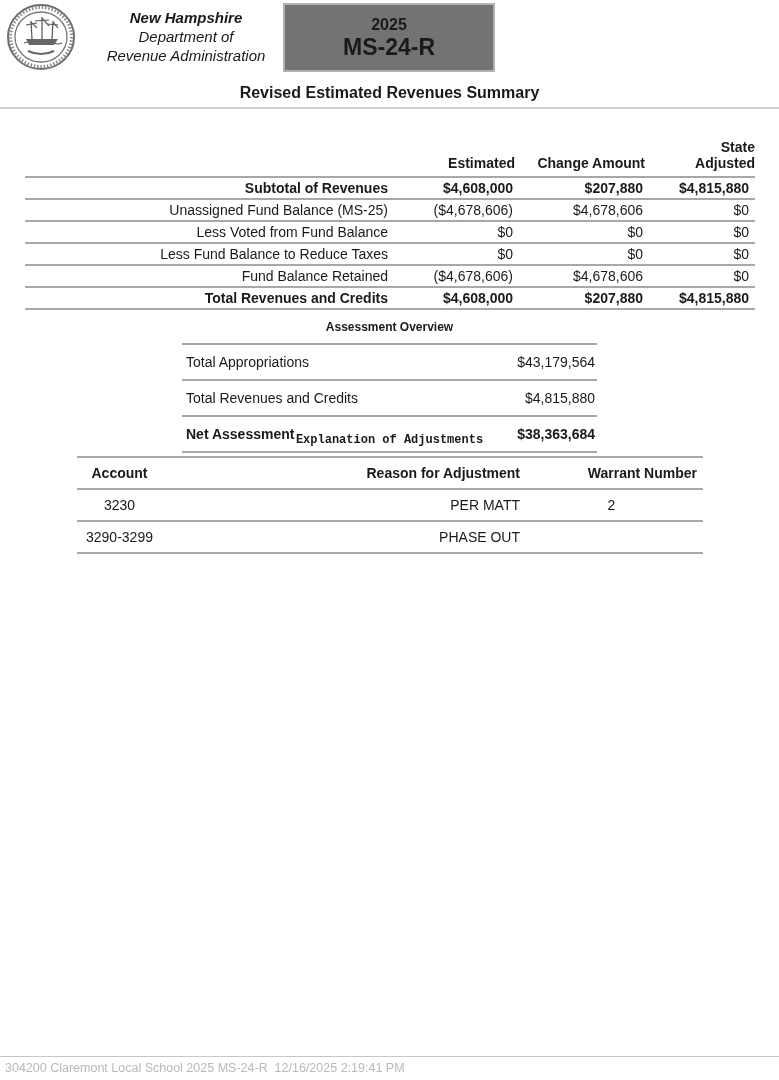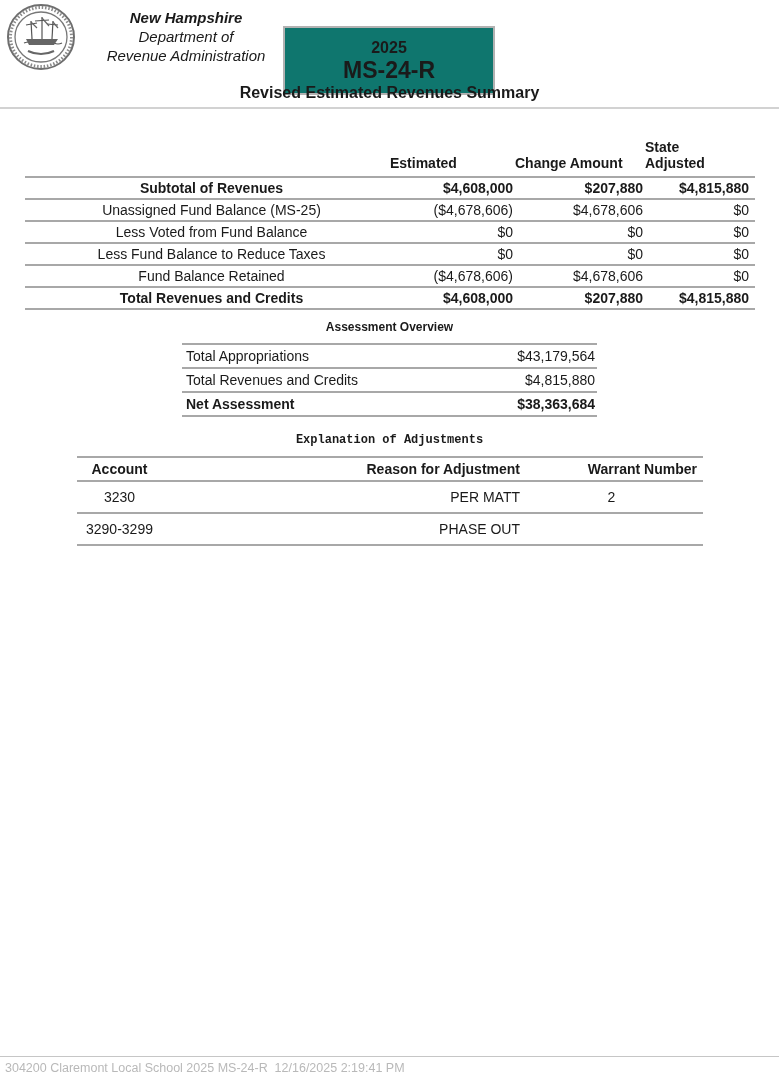--- a/index.html
+++ b/index.html
@@ -15,72 +15,72 @@
 
   
   .seal { position: absolute; left: 4px; top: 3px; width: 74px; height: 68px; }
   .agency {
     position: absolute; left: 88px; top: 8px; width: 196px;
     text-align: center; font-style: italic; font-size: 15px; line-height: 19px;
   }
   .agency .l1 { font-weight: bold; }
   .form-box {
     position: absolute; left: 283px; top: 3px; width: 212px; height: 69px;
-    border: 2px solid #b2b2b2; background: #0f766e;
-    display: flex; flex-direction: column; align-items: center; justify-content: center; margin-top: 23px;
+    border: 2px solid #b2b2b2; background: #737373;
+    display: flex; flex-direction: column; align-items: center; justify-content: center;
   }
   .form-box .year { font-size: 16px; font-weight: bold; line-height: 19px; }
   .form-box .formid { font-size: 23px; font-weight: bold; line-height: 27px; }
   .page-title {
     position: absolute; left: 0; top: 84px; width: 779px;
     text-align: center; font-size: 16px; font-weight: bold;
   }
   .title-rule {
     position: absolute; left: 0; top: 107px; width: 779px; height: 2px;
     background: #d2d2d2;
   }
 
   
   table { border-collapse: collapse; table-layout: fixed; font-size: 14px; color: #1a1a1a; }
   td, th { overflow: hidden; white-space: nowrap; }
 
   
   .rev-table { position: absolute; left: 25px; top: 133px; width: 730px; }
   .rev-table th {
-    vertical-align: bottom; font-weight: bold; text-align: left;
+    vertical-align: bottom; font-weight: bold; text-align: right;
     height: 44px; padding-bottom: 5px; line-height: 16px;
   }
   .rev-table th.lbl { text-align: left; }
   .rev-table tbody tr { border-top: 2px solid #a8a8a8; }
   .rev-table tbody tr:last-child { border-bottom: 2px solid #a8a8a8; }
   .rev-table td { height: 22px; text-align: right; padding-right: 2px; }
-  .rev-table td.lbl { text-align: center; padding-left: 10px; }
+  .rev-table td.lbl { text-align: right; padding-left: 10px; }
   .rev-table td.adj { padding-right: 6px; }
   .rev-table tr.bold-row td { font-weight: bold; }
 
   
   .sec-title {
     position: absolute; left: 0; width: 779px; text-align: center;
     font-size: 12px; font-weight: bold;
   }
   .assess-title { top: 320px; }
   .assess-table { position: absolute; left: 182px; top: 343px; width: 415px; }
   .assess-table tr { border-top: 2px solid #a8a8a8; }
   .assess-table tr:last-child { border-bottom: 2px solid #a8a8a8; }
-  .assess-table td { height: 24px; }
+  .assess-table td { height: 36px; }
   .assess-table td.lbl { text-align: left; padding-left: 4px; }
   .assess-table td.val { text-align: right; padding-right: 2px; }
   .assess-table tr.bold-row td { font-weight: bold; }
 
   
   .adjust-title { top: 433px; font-family: Liberation Mono, monospace; }
   .adjust-table { position: absolute; left: 77px; top: 456px; width: 626px; }
   .adjust-table tr { border-top: 2px solid #a8a8a8; }
   .adjust-table tr:last-child { border-bottom: 2px solid #a8a8a8; }
-  .adjust-table th { font-weight: bold; height: 24px; }
+  .adjust-table th { font-weight: bold; height: 32px; }
   .adjust-table td { height: 32px; }
   .adjust-table .acct { text-align: center; }
   .adjust-table .reason { text-align: right; padding-left: 7px; }
   .adjust-table th.warrant { text-align: right; padding-right: 6px; }
   .adjust-table td.warrant { text-align: center; }
 
   
   .footer-rule { position: absolute; left: 0; top: 1056px; width: 779px; height: 1px; background: #c6c6c6; }
   .footer-left {
     position: absolute; left: 5px; top: 1061px; font-size: 12.5px; color: #b9b9b9;

